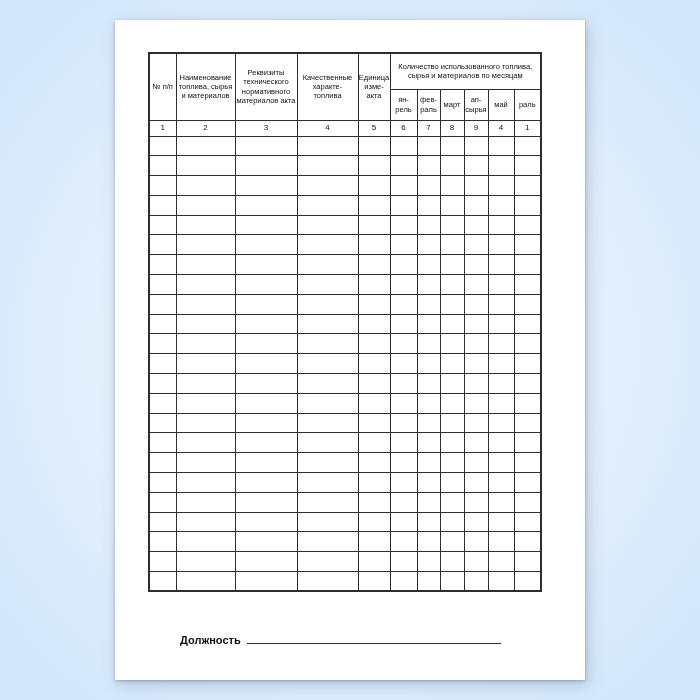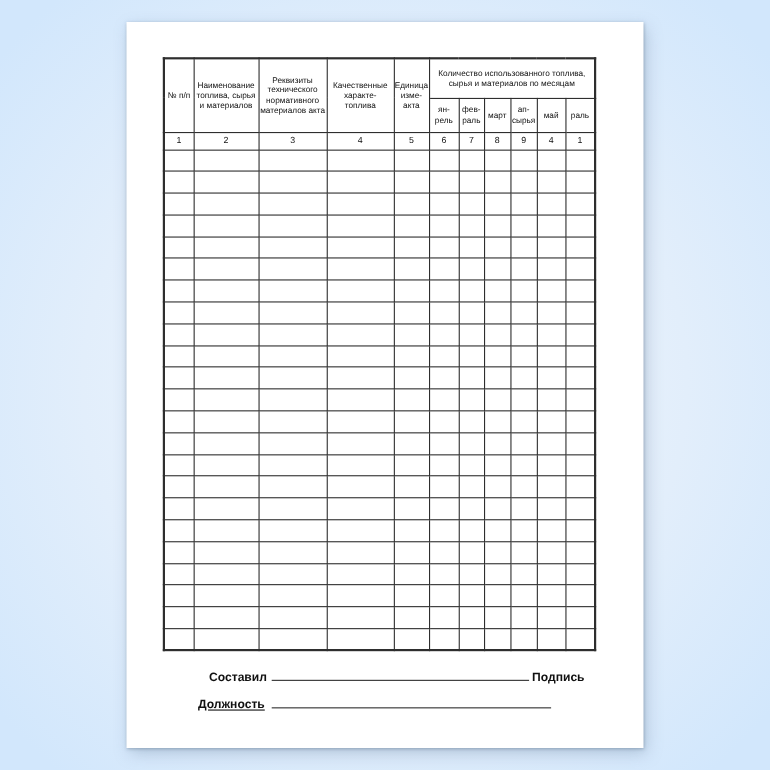--- a/index.html
+++ b/index.html
@@ -36,21 +36,21 @@
   tr.r-group th.group { height:36px;text-align:center; }
   tr.r-months th { height:31px; }
   tr.r-nums td { height:16px; font-size:8px; line-height:1; }
   tr.r-data td { height:19.8px; }
 
   .foot-row {
     position:absolute; font-weight:bold; font-size:11px;
     color:var(--text); white-space:nowrap;
   }
   .row1 { left:75px; top:587px; }
-  .row2 { left:65px; top:612px;text-decoration:underline; }
+  .row2 { left:65px; top:612px; }
   .blank-line {
     display:inline-block; height:12px;
     border-bottom:1px solid var(--line);
   }
   .line1 { width:234px; margin-left:4px; margin-right:3px; }
   .line2 { width:254px; margin-left:6px; }
 </style>
 </head>
 <body>
 
@@ -411,21 +411,18 @@
             <td></td>
             <td></td>
             <td></td>
             <td></td>
             <td></td>
             <td></td>
           </tr>
         </tbody>
     </table>
 
-    <div class="foot-row row1">
-      <span>Составил</span><span class="blank-line line1"></span><span>Подпись</span>
-    </div>
     <div class="foot-row row2">
       <span>Должность</span><span class="blank-line line2"></span>
     </div>
 
   </div>
 </div>
 
 </body></html>

